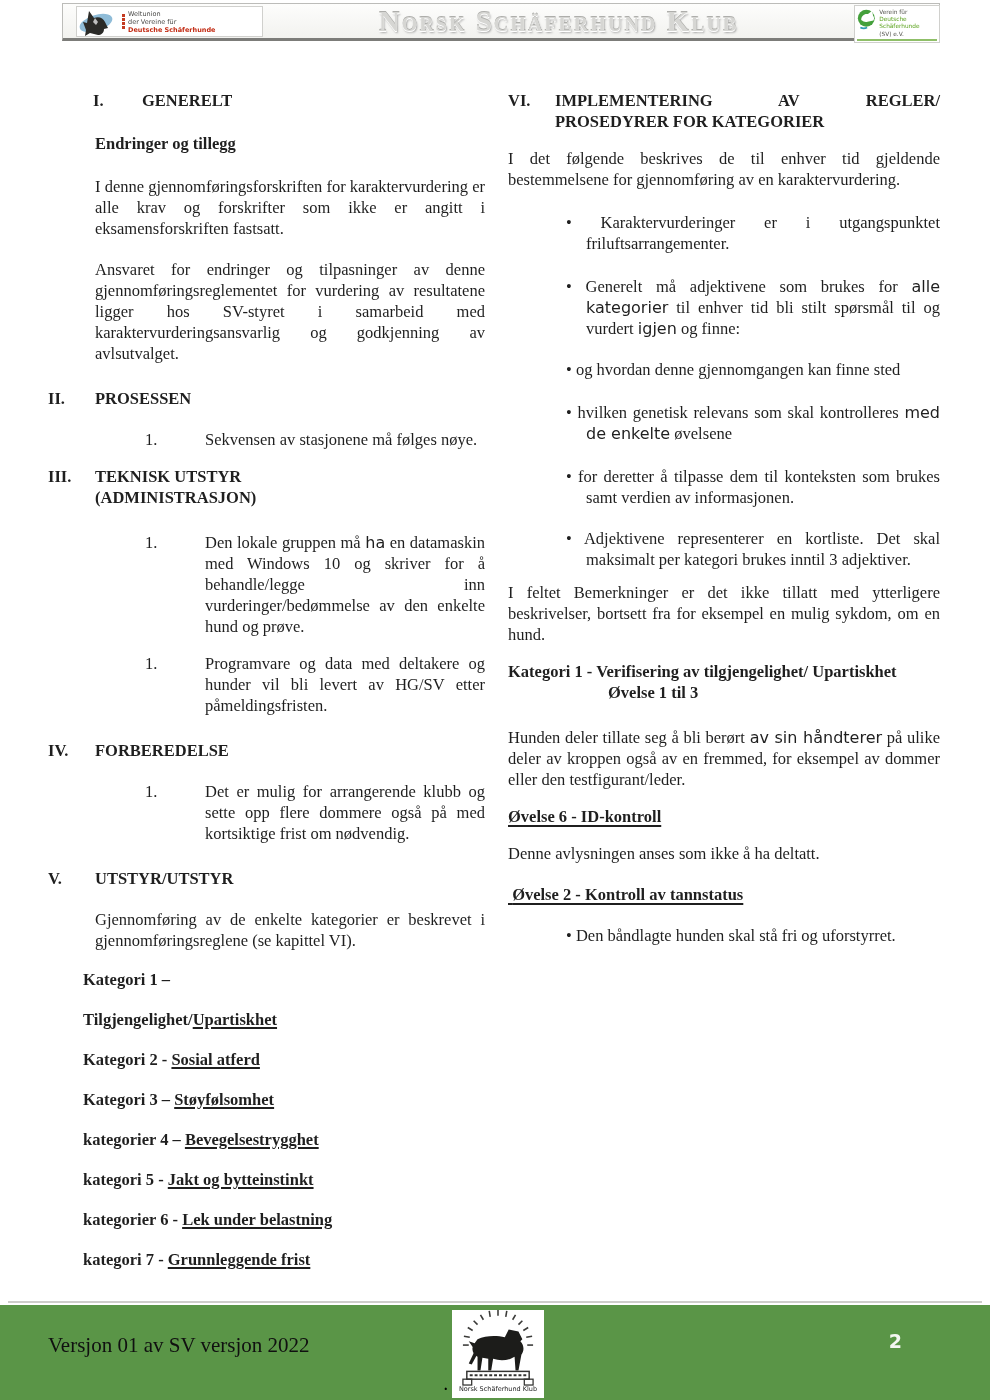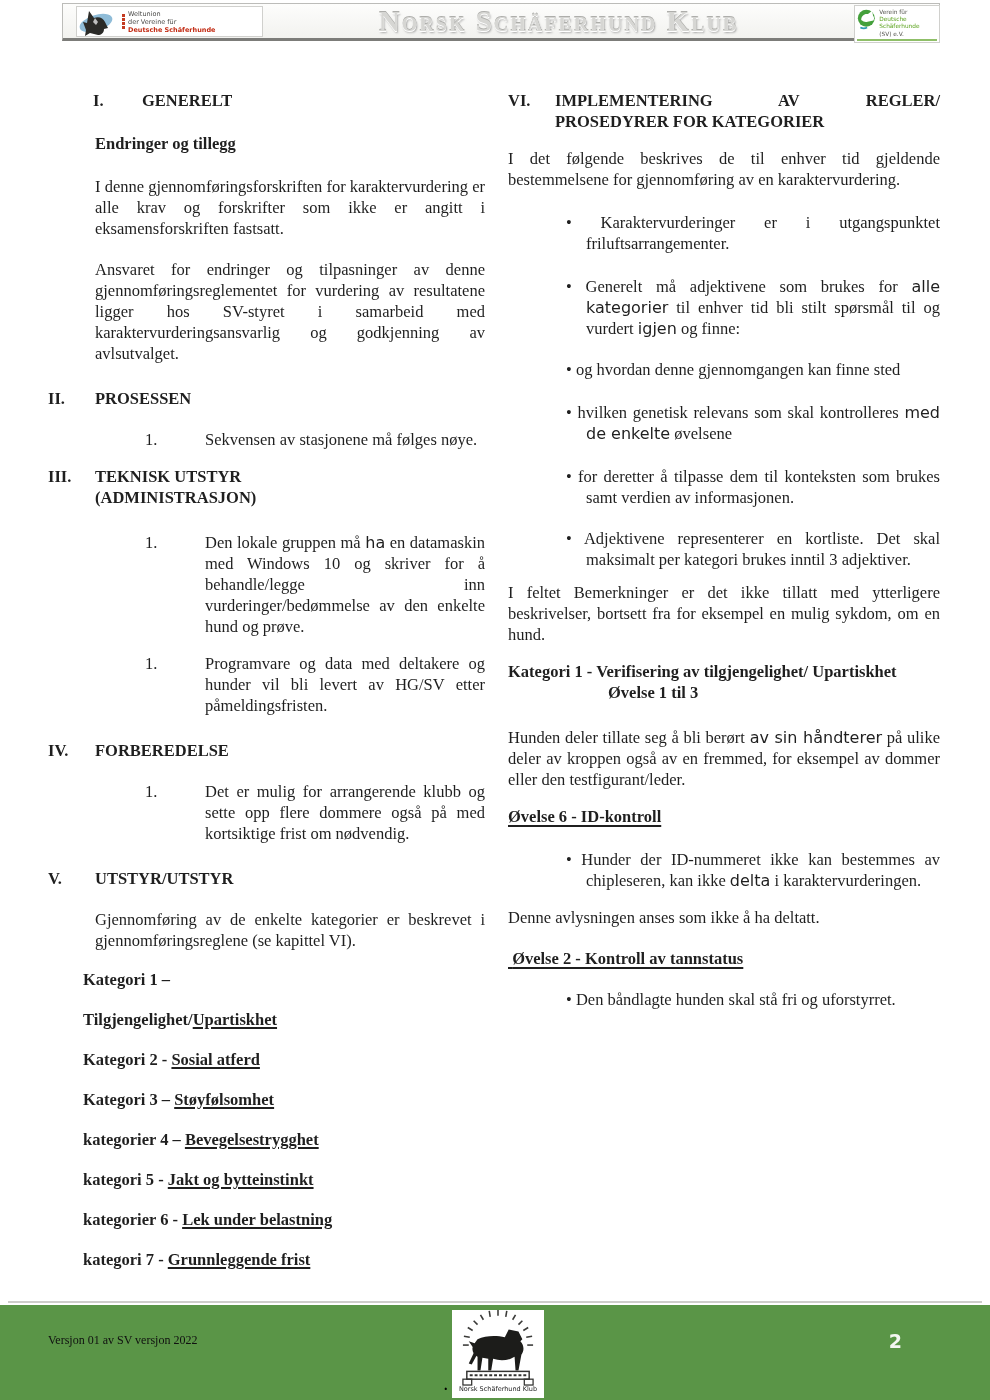--- a/index.html
+++ b/index.html
@@ -60,21 +60,21 @@
   .u{text-decoration:underline;text-decoration-thickness:1.5px;text-underline-offset:2px;}
   .exh{font-weight:bold;text-decoration:underline;text-decoration-thickness:1.8px;text-underline-offset:3px;white-space:pre-wrap;}
   .bold{font-weight:bold;}
   .catsub{margin-left:100px;font-weight:bold;}
   
   .mt12{margin-top:12px;} .mt16{margin-top:16px;} .mt18{margin-top:24px;}
   .mt20{margin-top:20px;} .mt22{margin-top:22px;}
   
   .footrule{position:absolute;left:8px;top:1301px;width:974px;height:2px;background:#cdcdca;}
   .footband{position:absolute;left:0;top:1305px;width:990px;height:95px;background:#5a9547;}
-  .fversion{position:absolute;left:48px;top:1333px;font-size:12px;color:#101010;}
+  .fversion{position:absolute;left:48px;top:1333px;font-size:21px;color:#101010;}
   .fpage{position:absolute;right:88px;top:1330px;font-family:"DejaVu Sans",sans-serif;
          font-weight:bold;font-size:19px;color:#f4f6f2;}
   .flogo{position:absolute;left:452px;top:1310px;width:92px;height:88px;background:#fff;
          display:flex;flex-direction:column;align-items:center;justify-content:flex-start;}
   .flogo-caption{font-family:"DejaVu Sans",sans-serif;font-size:6.5px;color:#1c1c1c;margin-top:-1px;}
   .fdot{position:absolute;left:444px;top:1378px;color:#000;font-size:14px;font-weight:bold;}
 </style>
 </head>
 <body>
 
@@ -209,21 +209,20 @@
 
   <div class="para mt12">I feltet Bemerkninger er det ikke tillatt med ytterligere beskrivelser, bortsett fra for eksempel en mulig sykdom, om en hund.</div>
 
   <div class="para bold mt16">Kategori 1 - Verifisering av tilgjengelighet/ Upartiskhet</div>
   <div class="catsub">Øvelse 1 til 3</div>
 
   <div class="para mt18"><span>Hunden deler tillate seg å bli berørt </span><span class="alt">av sin håndterer</span><span> på ulike deler av kroppen også av en fremmed, for eksempel av dommer eller den testfigurant/leder.</span></div>
 
   <div class="exh mt16">Øvelse 6 - ID-kontroll</div>
 
-  <div class="bullet mt22"><span class="dot">•</span> <span>Hunder der ID-nummeret ikke kan bestemmes av chipleseren, kan ikke </span><span class="alt">delta</span><span> i karaktervurderingen.</span></div>
 
   <div class="para mt16">Denne avlysningen anses som ikke å ha deltatt.</div>
 
   <div class="exh mt20"> Øvelse 2 - Kontroll av tannstatus</div>
 
   <div class="bullet mt20"><span class="dot">•</span> <span>Den båndlagte hunden skal stå fri og uforstyrret.</span></div>
 </div>
 
 <div class="footrule"></div>
 <div class="footband"></div>

